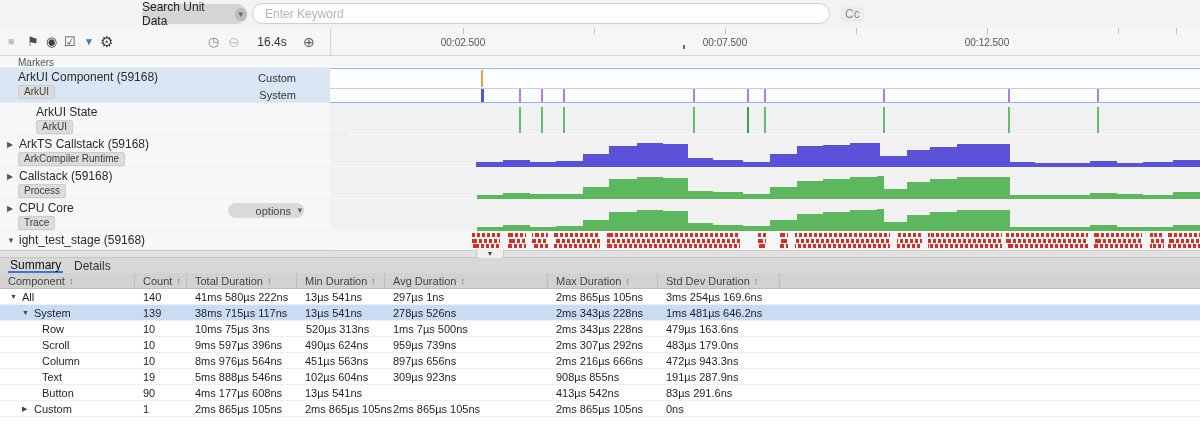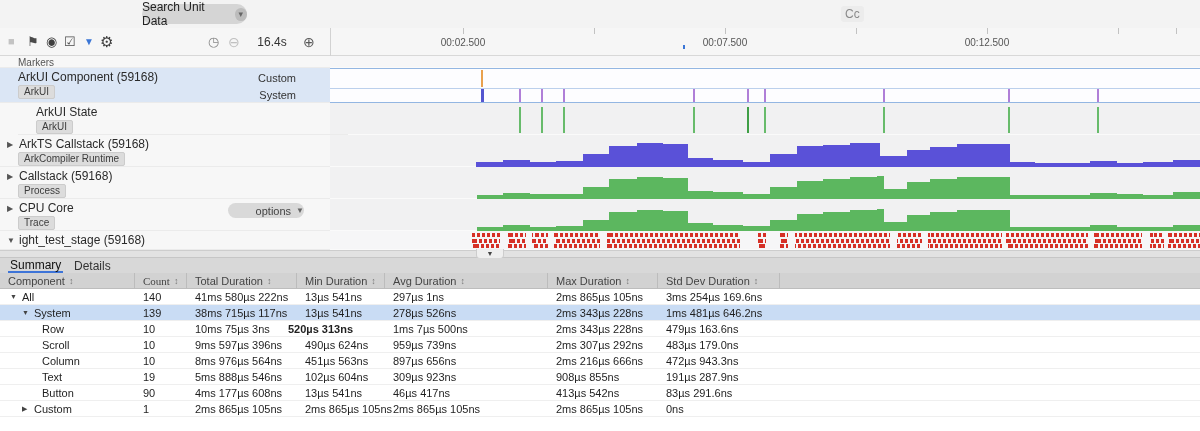--- a/index.html
+++ b/index.html
@@ -67,20 +67,21 @@
 </head>
 <body>
 
 <div id="app">
 
   <div id="topbar" class="abs">
     <div id="search-pill" class="abs">
       <span>Search Unit Data</span>
       <span class="caret">▾</span>
     </div>
+    <input id="kw-input" class="abs" type="text" placeholder="Enter Keyword" style="">
     <span id="cc-toggle" class="abs">Cc</span>
   </div>
 
   <div id="toolstrip" class="abs">
     <div id="toolbar-icons"></div>
     <div id="dur-label" class="abs">16.4s</div>
     <div id="ruler" class="abs">
         <div class="rtick" style="left: 133px;"></div>
         <div class="rtick" style="left: 264px;"></div>
         <div class="rtick" style="left: 395px;"></div>
@@ -321,21 +322,21 @@
   <div id="collapse-handle" class="abs">
       <span>▼</span>
     </div>
 
   <div id="tabbar" class="abs">
       <div class="tab active" style="left: 8px;">Summary</div>
       <div class="tab" style="left: 72px;">Details</div>
     </div>
   <div id="thead" class="abs">
       <div class="hcell" style="left: 0px; width: 135px;">Component<span class="sorticon">↕</span></div>
-      <div class="hcell" style="left: 135px; width: 52px; font-family: Liberation Serif, serif;">Count<span class="sorticon">↕</span></div>
+      <div class="hcell" style="left: 135px; width: 52px;">Count<span class="sorticon">↕</span></div>
       <div class="hcell" style="left: 187px; width: 110px;">Total Duration<span class="sorticon">↕</span></div>
       <div class="hcell" style="left: 297px; width: 88px;">Min Duration<span class="sorticon">↕</span></div>
       <div class="hcell" style="left: 385px; width: 163px;">Avg Duration<span class="sorticon">↕</span></div>
       <div class="hcell" style="left: 548px; width: 110px;">Max Duration<span class="sorticon">↕</span></div>
       <div class="hcell" style="left: 658px; width: 122px;">Std Dev Duration<span class="sorticon">↕</span></div>
     </div>
   <div id="tbody" class="abs">
       <div class="trow" style="top: 0px;">
         <div class="rowarrow" style="left: 10px;">▼</div>
         <div class="tcell" style="left: 0px; width: 135px; padding-left: 22px;">All</div>
@@ -353,21 +354,21 @@
         <div class="tcell" style="left: 187px; width: 110px;">38ms 715µs 117ns</div>
         <div class="tcell" style="left: 297px; width: 88px;">13µs 541ns</div>
         <div class="tcell" style="left: 385px; width: 163px;">278µs 526ns</div>
         <div class="tcell" style="left: 548px; width: 110px;">2ms 343µs 228ns</div>
         <div class="tcell" style="left: 658px; width: 122px;">1ms 481µs 646.2ns</div>
       </div>
       <div class="trow" style="top: 32px;">
         <div class="tcell" style="left: 0px; width: 135px; padding-left: 42px;">Row</div>
         <div class="tcell" style="left: 135px; width: 52px;">10</div>
         <div class="tcell" style="left: 187px; width: 110px;">10ms 75µs 3ns</div>
-        <div class="tcell" style="left: 280px; width: 88px; font-weight: bold;">520µs 313ns</div>
+        <div class="tcell" style="left: 298px; width: 88px;">520µs 313ns</div>
         <div class="tcell" style="left: 385px; width: 163px;">1ms 7µs 500ns</div>
         <div class="tcell" style="left: 548px; width: 110px;">2ms 343µs 228ns</div>
         <div class="tcell" style="left: 658px; width: 122px;">479µs 163.6ns</div>
       </div>
       <div class="trow" style="top: 48px;">
         <div class="tcell" style="left: 0px; width: 135px; padding-left: 42px;">Scroll</div>
         <div class="tcell" style="left: 135px; width: 52px;">10</div>
         <div class="tcell" style="left: 187px; width: 110px;">9ms 597µs 396ns</div>
         <div class="tcell" style="left: 297px; width: 88px;">490µs 624ns</div>
         <div class="tcell" style="left: 385px; width: 163px;">959µs 739ns</div>
@@ -390,21 +391,20 @@
         <div class="tcell" style="left: 297px; width: 88px;">102µs 604ns</div>
         <div class="tcell" style="left: 385px; width: 163px;">309µs 923ns</div>
         <div class="tcell" style="left: 548px; width: 110px;">908µs 855ns</div>
         <div class="tcell" style="left: 658px; width: 122px;">191µs 287.9ns</div>
       </div>
       <div class="trow" style="top: 96px;">
         <div class="tcell" style="left: 0px; width: 135px; padding-left: 42px;">Button</div>
         <div class="tcell" style="left: 135px; width: 52px;">90</div>
         <div class="tcell" style="left: 187px; width: 110px;">4ms 177µs 608ns</div>
         <div class="tcell" style="left: 297px; width: 88px;">13µs 541ns</div>
-        <div class="tcell" style="left: 385px; width: 163px;">46µs 417ns</div>
         <div class="tcell" style="left: 548px; width: 110px;">413µs 542ns</div>
         <div class="tcell" style="left: 658px; width: 122px;">83µs 291.6ns</div>
       </div>
       <div class="trow" style="top: 112px;">
         <div class="rowarrow" style="left: 22px;">▶</div>
         <div class="tcell" style="left: 0px; width: 135px; padding-left: 34px;">Custom</div>
         <div class="tcell" style="left: 135px; width: 52px;">1</div>
         <div class="tcell" style="left: 187px; width: 110px;">2ms 865µs 105ns</div>
         <div class="tcell" style="left: 297px; width: 88px;">2ms 865µs 105ns</div>
         <div class="tcell" style="left: 385px; width: 163px;">2ms 865µs 105ns</div>

